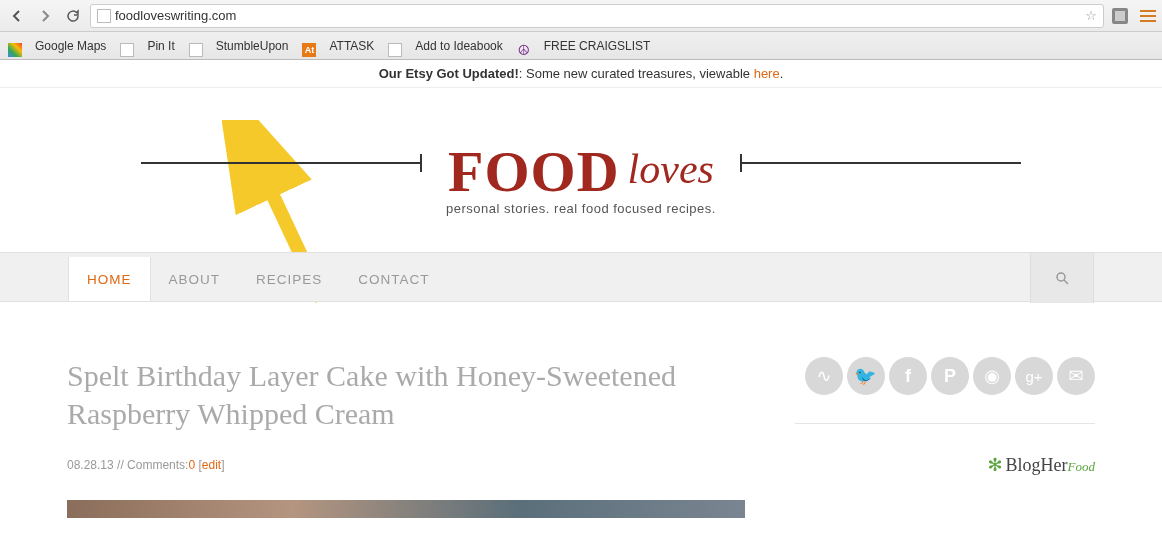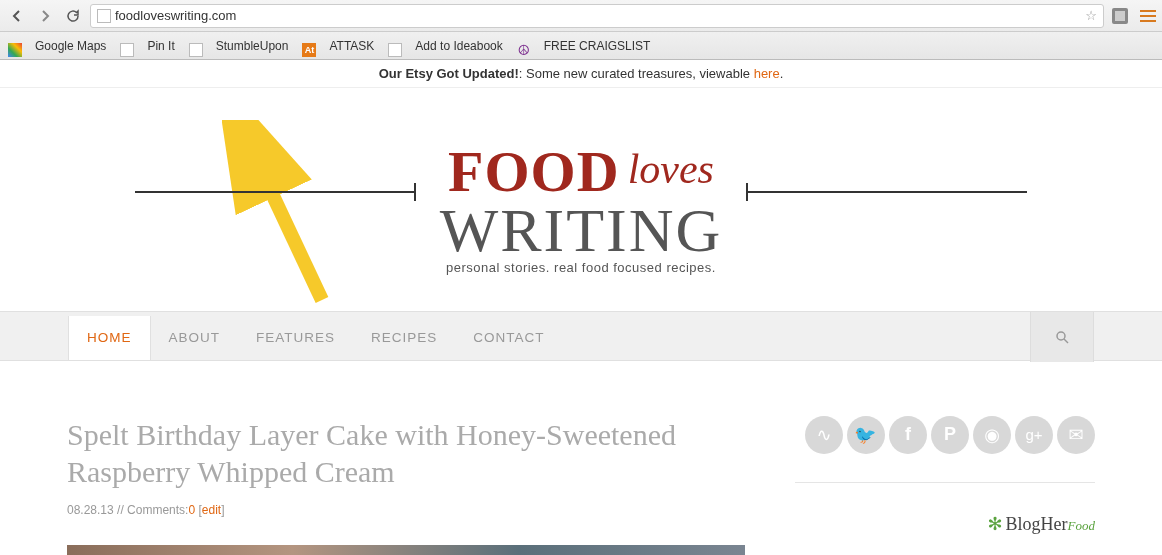--- a/index.html
+++ b/index.html
@@ -45,21 +45,21 @@
     
     .annotation-arrow { position: absolute; left: 222px; top: 60px; pointer-events: none; }
     
     .nav { background: #f0f0f0; border-top: 1px solid #e0e0e0; border-bottom: 1px solid #e0e0e0; display: flex; align-items: flex-start; padding: 4px 0 0 68px; height: 50px; position: relative; }
     .nav-item { padding: 0 18px; font-size: 13.5px; letter-spacing: 1px; color: #999; cursor: pointer; height: 100%; display: flex; align-items: center; }
     .nav-item.active { background: #fff; color: #e06713; border-left: 1px solid #e0e0e0; border-right: 1px solid #e0e0e0; }
     .search-box { position: absolute; right: 68px; top: 0; height: 50px; width: 64px; background: #e8e8e8; border-left: 1px solid #ddd; border-right: 1px solid #ddd; display: flex; align-items: center; justify-content: center; color: #999; }
     
     .content { display: flex; max-width: 1028px; margin: 0 auto; padding: 55px 0 0; gap: 50px; }
     .main { flex: 1; }
-    .post-title { font-family: Georgia, 'Times New Roman', serif; font-size: 30px; color: #aaa; font-weight: normal; line-height: 1.25; margin-bottom: 12px; }
+    .post-title { font-family: Georgia, 'Times New Roman', serif; font-size: 30px; color: #aaa; font-weight: normal; line-height: 1.25; margin-bottom: 26px; }
     .post-meta { font-size: 12px; color: #999; margin-bottom: 28px; }
     .post-meta .count, .post-meta .edit { color: #e06713; }
     .post-image { width: 100%; height: 18px; background: linear-gradient(90deg, #8a6d5a, #b49580, #5a6f7a, #7a8591); }
     
     .sidebar { width: 300px; }
     .social-icons { display: flex; gap: 4px; margin-bottom: 28px; justify-content: flex-end; }
     .social-icon { width: 38px; height: 38px; border-radius: 50%; background: #d8d8d8; color: #fff; display: flex; align-items: center; justify-content: center; font-size: 18px; }
     .divider { height: 1px; background: #e5e5e5; margin-bottom: 30px; }
     .blogher { text-align: right; font-family: Georgia, serif; font-size: 18px; color: #444; }
     .blogher .green { color: #5aa33f; font-style: italic; font-size: 13px; }
@@ -145,29 +145,27 @@
     <strong>Our Etsy Got Updated!</strong><span>: Some new curated treasures, viewable </span><a href="#">here</a><span>.</span>
   </div>
 
   <div class="header">
     <div class="logo-wrap">
       <span class="logo-line left"></span>
       <span class="logo-line right"></span>
       <div class="logo-top">
         <span class="logo-food">FOOD</span><span class="logo-loves">loves</span>
       </div>
-      <div class="logo-writing">WRITING</div>
       <div class="logo-tagline">personal stories. real food focused recipes.</div>
     </div>
   </div>
 
   <div class="nav" id="main-nav">
     <div class="nav-item active">HOME</div>
       <div class="nav-item">ABOUT</div>
-      <div class="nav-item">FEATURES</div>
       <div class="nav-item">RECIPES</div>
       <div class="nav-item">CONTACT</div>
       <div class="search-box">
       <svg width="14" height="14" viewBox="0 0 14 14">
           <circle cx="6" cy="6" r="4" stroke="currentColor" stroke-width="1.5" fill="none"></circle>
           <line x1="9" y1="9" x2="13" y2="13" stroke="currentColor" stroke-width="1.5"></line>
         </svg>
     </div>
   </div>
 

